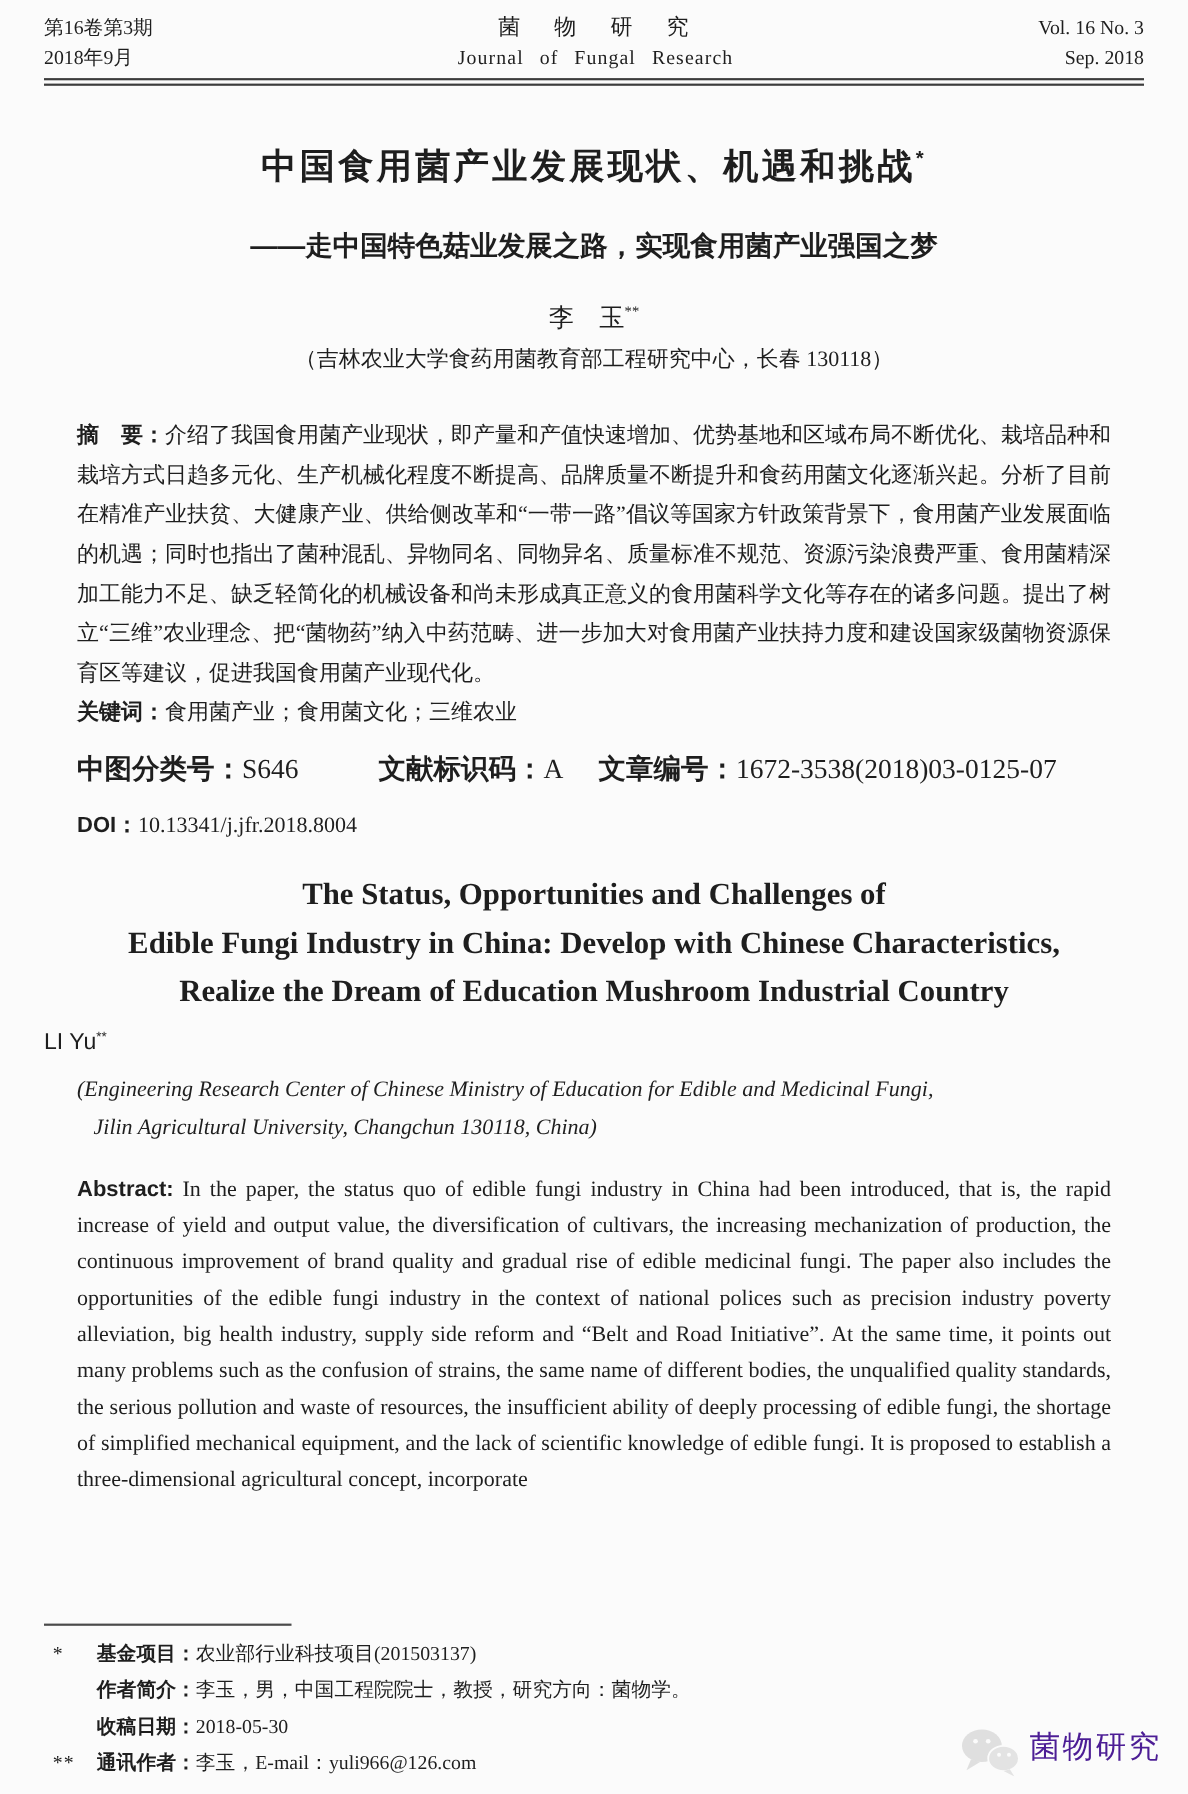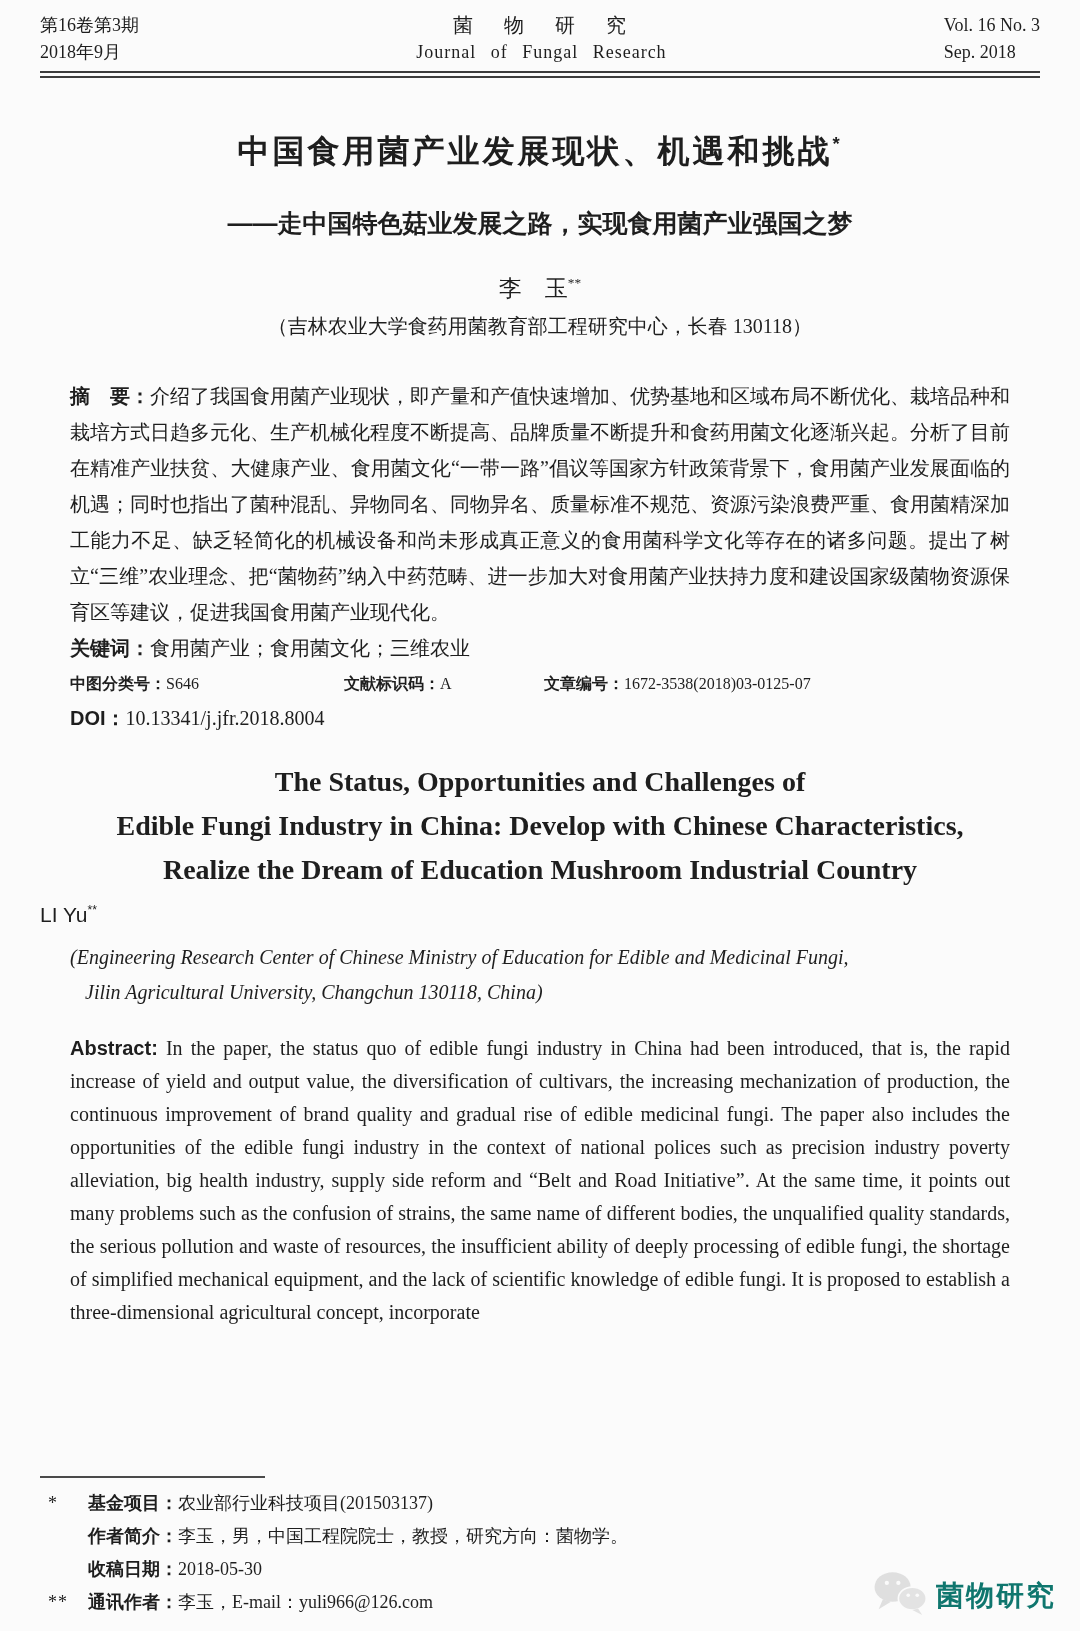--- a/index.html
+++ b/index.html
@@ -6,58 +6,58 @@
   .page {
     width:1080px; height:1631px; margin:0 auto; box-sizing:border-box;
     padding:12px 40px 0; background:#fbfbfb; position:relative; overflow:hidden;
     font-family:"Liberation Serif","DejaVu Serif",serif; color:#1e1e1e;
   }
   
   .hdr { display:flex; justify-content:space-between; align-items:flex-start;
          font-size:18px; line-height:27px; }
   .hdr-left { text-align:left; }
   .hdr-center { text-align:center; flex:1; }
-  .hdr-right { text-align:left; }
+  .hdr-right { text-align:right; }
   .jcn { font-size:20px; letter-spacing:4px; word-spacing:18px; }
   .jen { word-spacing:9px; letter-spacing:1px; }
   .rule-double { margin-top:5px; height:3px;
                  border-top:2px solid #3c3c3c; border-bottom:2px solid #3c3c3c; }
   
   .sans { font-family:"Liberation Sans","DejaVu Sans",sans-serif; }
   .cn-title { margin:52px 0 0; text-align:center; font-size:32px; font-weight:bold;
               letter-spacing:3px; }
   .cn-title sup, .cn-author sup, .en-author sup { font-size:58%; vertical-align:super; }
   .cn-subtitle { margin-top:33px; text-align:center; font-size:25px; font-weight:bold; }
   .cn-author { margin-top:33px; text-align:center; font-size:23px; }
   .cn-affil { margin-top:9px; text-align:center; font-size:20px; }
   
   .block { margin:38px 30px 0; }
   .abs-cn { font-size:20px; line-height:36px; text-align:justify; }
   .label-b { font-weight:bold; }
   .kw-line { font-size:20px; line-height:36px; margin:0 30px; }
-  .meta-row { display:flex; font-size:16px; line-height:35px; margin:0 30px;align-items:center; }
+  .meta-row { display:flex; font-size:25px; line-height:35px; margin:16px 30px;align-items:center; }
   .meta-seg1 { width:274px; } .meta-seg2 { width:200px; }
   .meta-line { font-size:20px; line-height:35px; margin:0 30px; }
   
   .en-title { margin-top:24px; text-align:center; font-size:28px; font-weight:bold;
               line-height:44px; }
   .en-author { margin-top:11px; text-align:left; font-size:21px; }
   .en-affil { margin:13px 30px 0; font-style:italic; font-size:20px; line-height:35px; }
   .en-affil .l2 { padding-left:15px; }
   .abs-en { margin:22px 30px 0; font-size:20px; line-height:33px; text-align:justify; }
   
   .footnotes { position:absolute; left:40px; right:40px; bottom:12px;
                font-size:18px; line-height:33px; }
   .fn-rule { width:225px; border-top:2px solid #4a4a4a; margin-bottom:9px; }
   .fn-row { display:flex; }
   .fn-mark { width:48px; padding-left:8px; box-sizing:border-box; letter-spacing:1px; }
   .fn-label { font-weight:bold; }
   
   .watermark { position:absolute; right:24px; bottom:16px; display:flex;
-               align-items:flex-end; gap:7px; color:#0f766e; font-weight:bold;
+               align-items:flex-start; gap:7px; color:#4c1d95; font-weight:normal;
                font-size:28px; letter-spacing:2px; user-select:none; }
 </style>
 </head>
 <body>
 
 <div class="page">
 
   <div class="hdr">
     <div class="hdr-left">
       <div>第16卷第3期</div>
@@ -72,21 +72,21 @@
       <div>Sep. 2018</div>
     </div>
   </div>
   <div class="rule-double"></div>
 
   <h1 class="cn-title sans"><span>中国食用菌产业发展现状、机遇和挑战</span><sup>*</sup></h1>
   <div class="cn-subtitle sans">——走中国特色菇业发展之路，实现食用菌产业强国之梦</div>
   <div class="cn-author"><span>李　玉</span><sup>**</sup></div>
   <div class="cn-affil">（吉林农业大学食药用菌教育部工程研究中心，长春 130118）</div>
 
-  <p class="abs-cn block"><span class="label-b sans">摘　要：</span><span>介绍了我国食用菌产业现状，即产量和产值快速增加、优势基地和区域布局不断优化、栽培品种和栽培方式日趋多元化、生产机械化程度不断提高、品牌质量不断提升和食药用菌文化逐渐兴起。分析了目前在精准产业扶贫、大健康产业、食用菌文化“一带一路”倡议等国家方针政策背景下，食用菌产业发展面临的机遇；同时也指出了菌种混乱、异物同名、同物异名、质量标准不规范、资源污染浪费严重、食用菌精深加工能力不足、缺乏轻简化的机械设备和尚未形成真正意义的食用菌科学文化等存在的诸多问题。提出了树立“三维”农业理念、把“菌物药”纳入中药范畴、进一步加大对食用菌产业扶持力度和建设国家级菌物资源保育区等建议，促进我国食用菌产业现代化。</span></p>
+  <p class="abs-cn block"><span class="label-b sans">摘　要：</span><span>介绍了我国食用菌产业现状，即产量和产值快速增加、优势基地和区域布局不断优化、栽培品种和栽培方式日趋多元化、生产机械化程度不断提高、品牌质量不断提升和食药用菌文化逐渐兴起。分析了目前在精准产业扶贫、大健康产业、供给侧改革和“一带一路”倡议等国家方针政策背景下，食用菌产业发展面临的机遇；同时也指出了菌种混乱、异物同名、同物异名、质量标准不规范、资源污染浪费严重、食用菌精深加工能力不足、缺乏轻简化的机械设备和尚未形成真正意义的食用菌科学文化等存在的诸多问题。提出了树立“三维”农业理念、把“菌物药”纳入中药范畴、进一步加大对食用菌产业扶持力度和建设国家级菌物资源保育区等建议，促进我国食用菌产业现代化。</span></p>
 
   <div class="kw-line"><span class="label-b sans">关键词：</span><span>食用菌产业；食用菌文化；三维农业</span></div>
 
   <div class="meta-row">
     <span class="meta-seg1"><span class="label-b sans">中图分类号：</span><span>S646</span></span>
     <span class="meta-seg2"><span class="label-b sans">文献标识码：</span><span>A</span></span>
     <span><span class="label-b sans">文章编号：</span><span>1672-3538(2018)03-0125-07</span></span>
   </div>
 
   <div class="meta-line"><span class="label-b sans">DOI：</span><span>10.13341/j.jfr.2018.8004</span></div>

